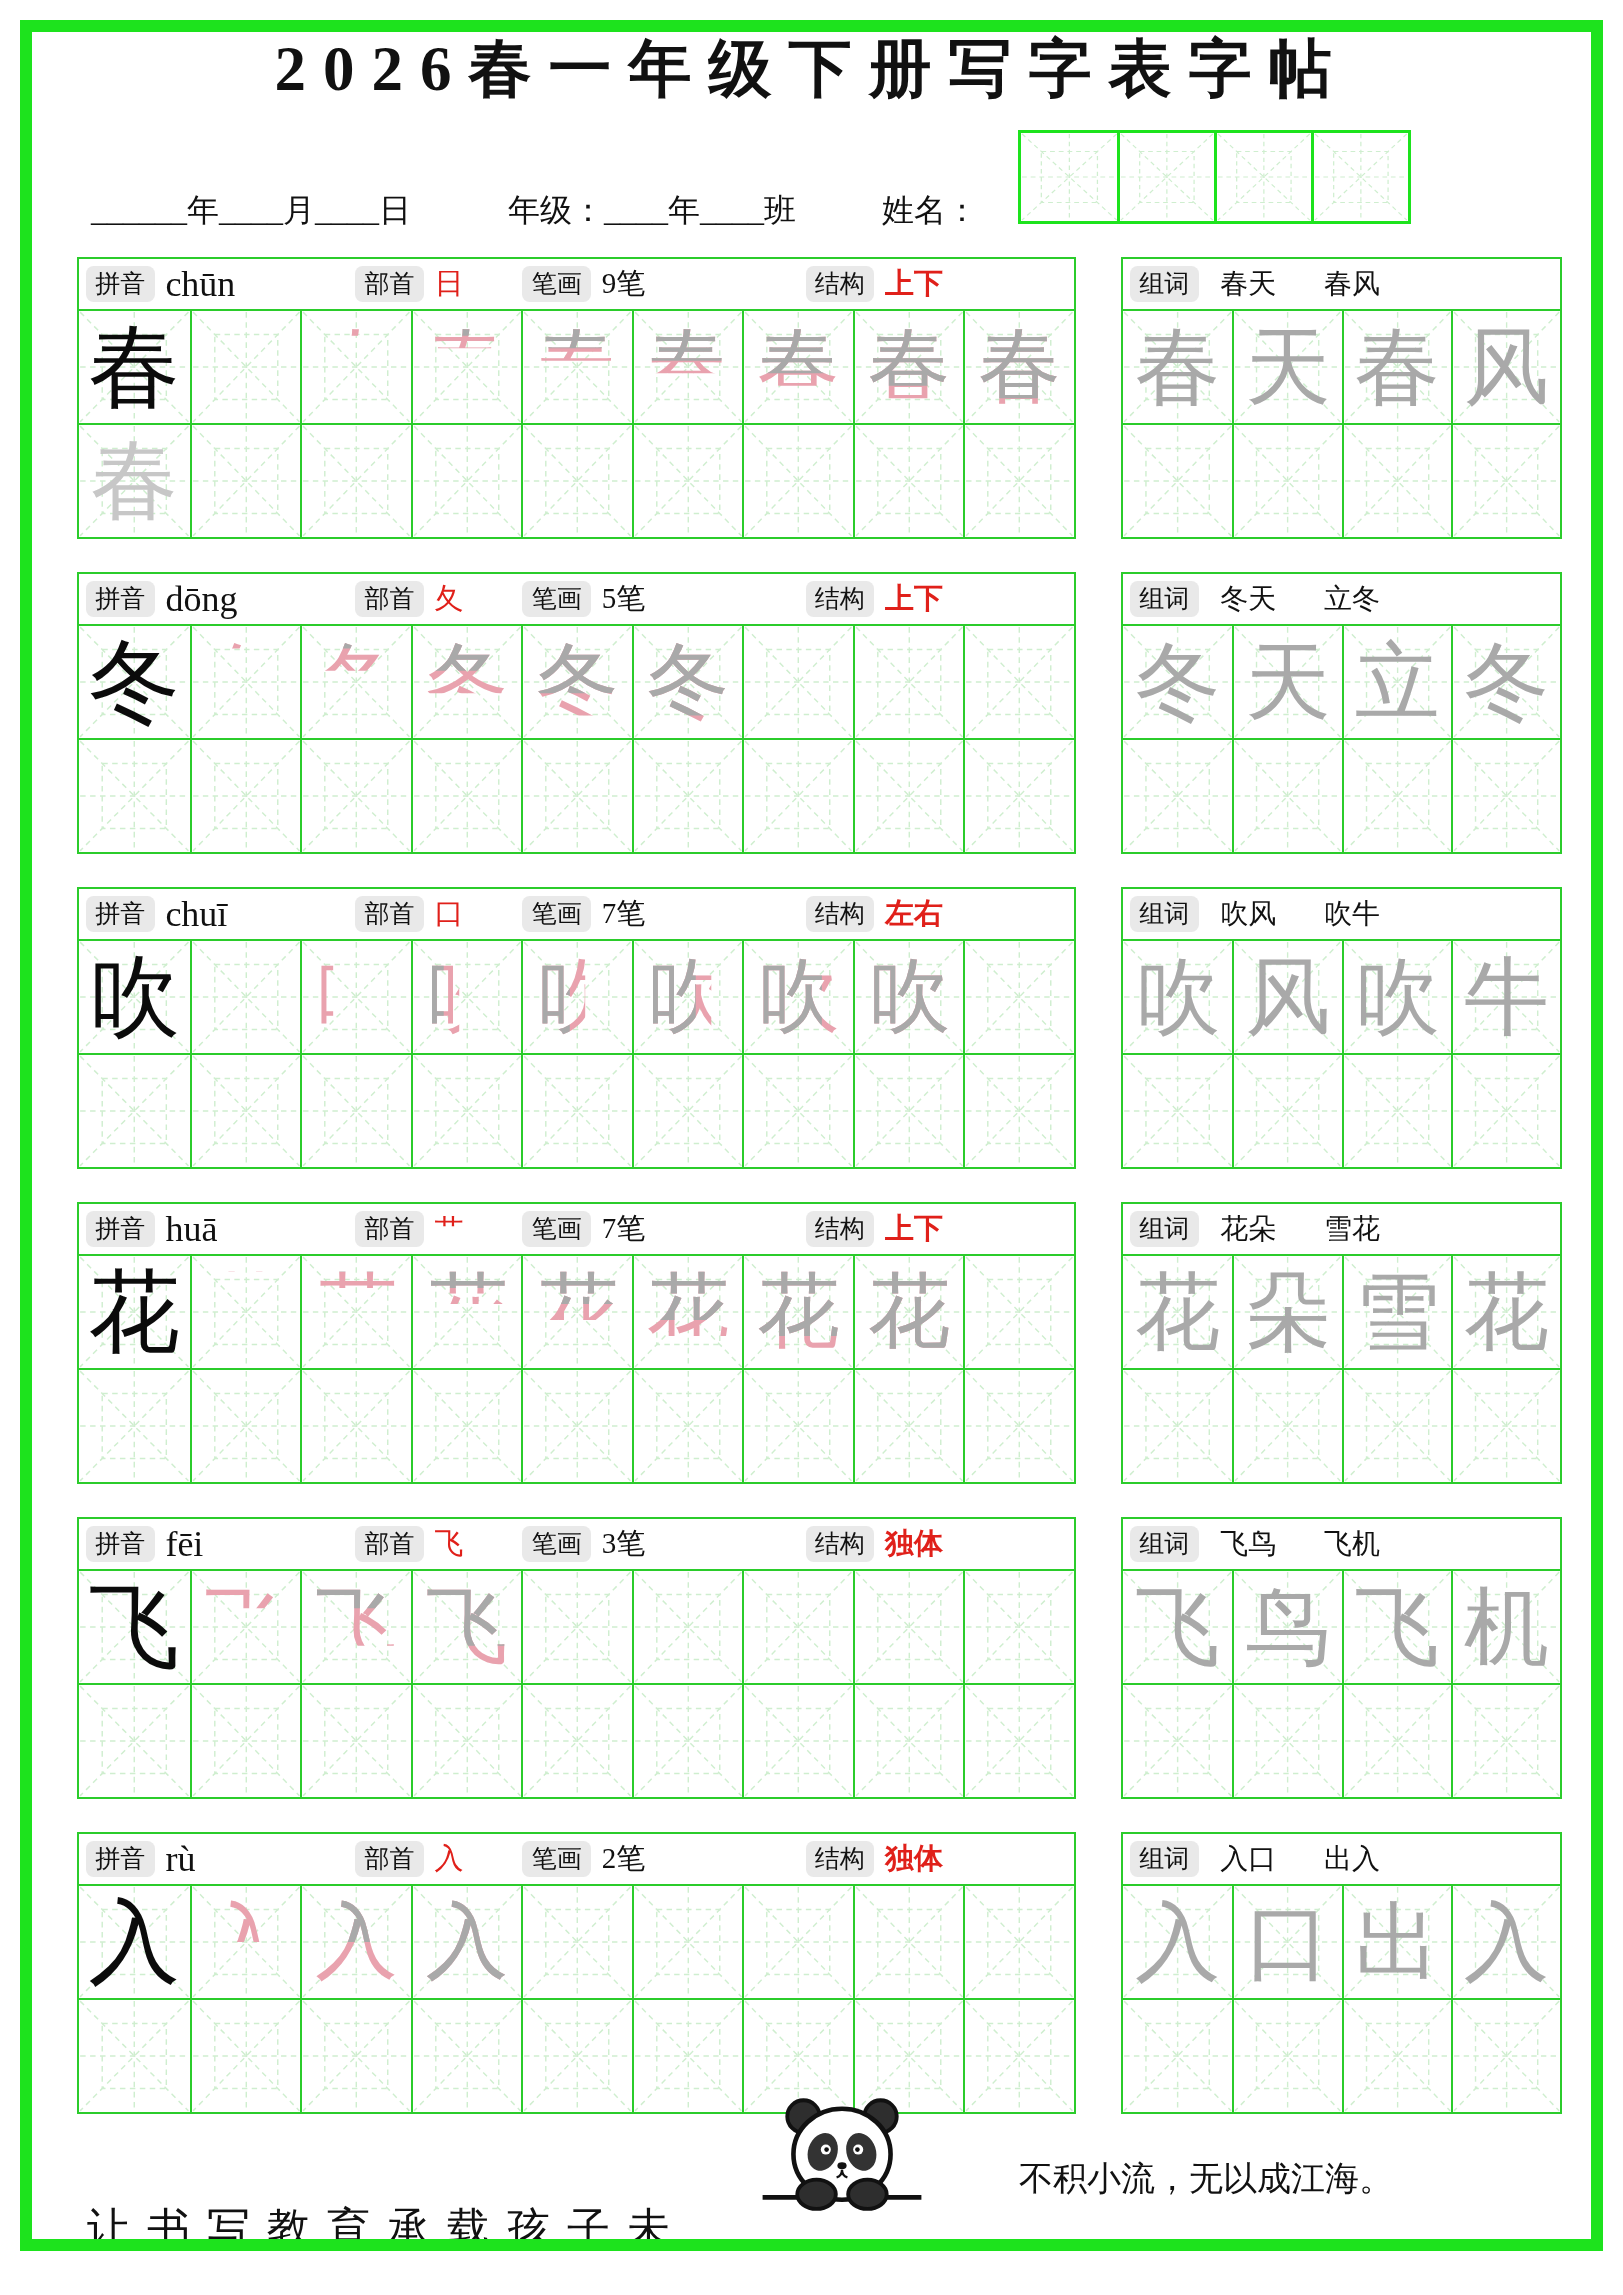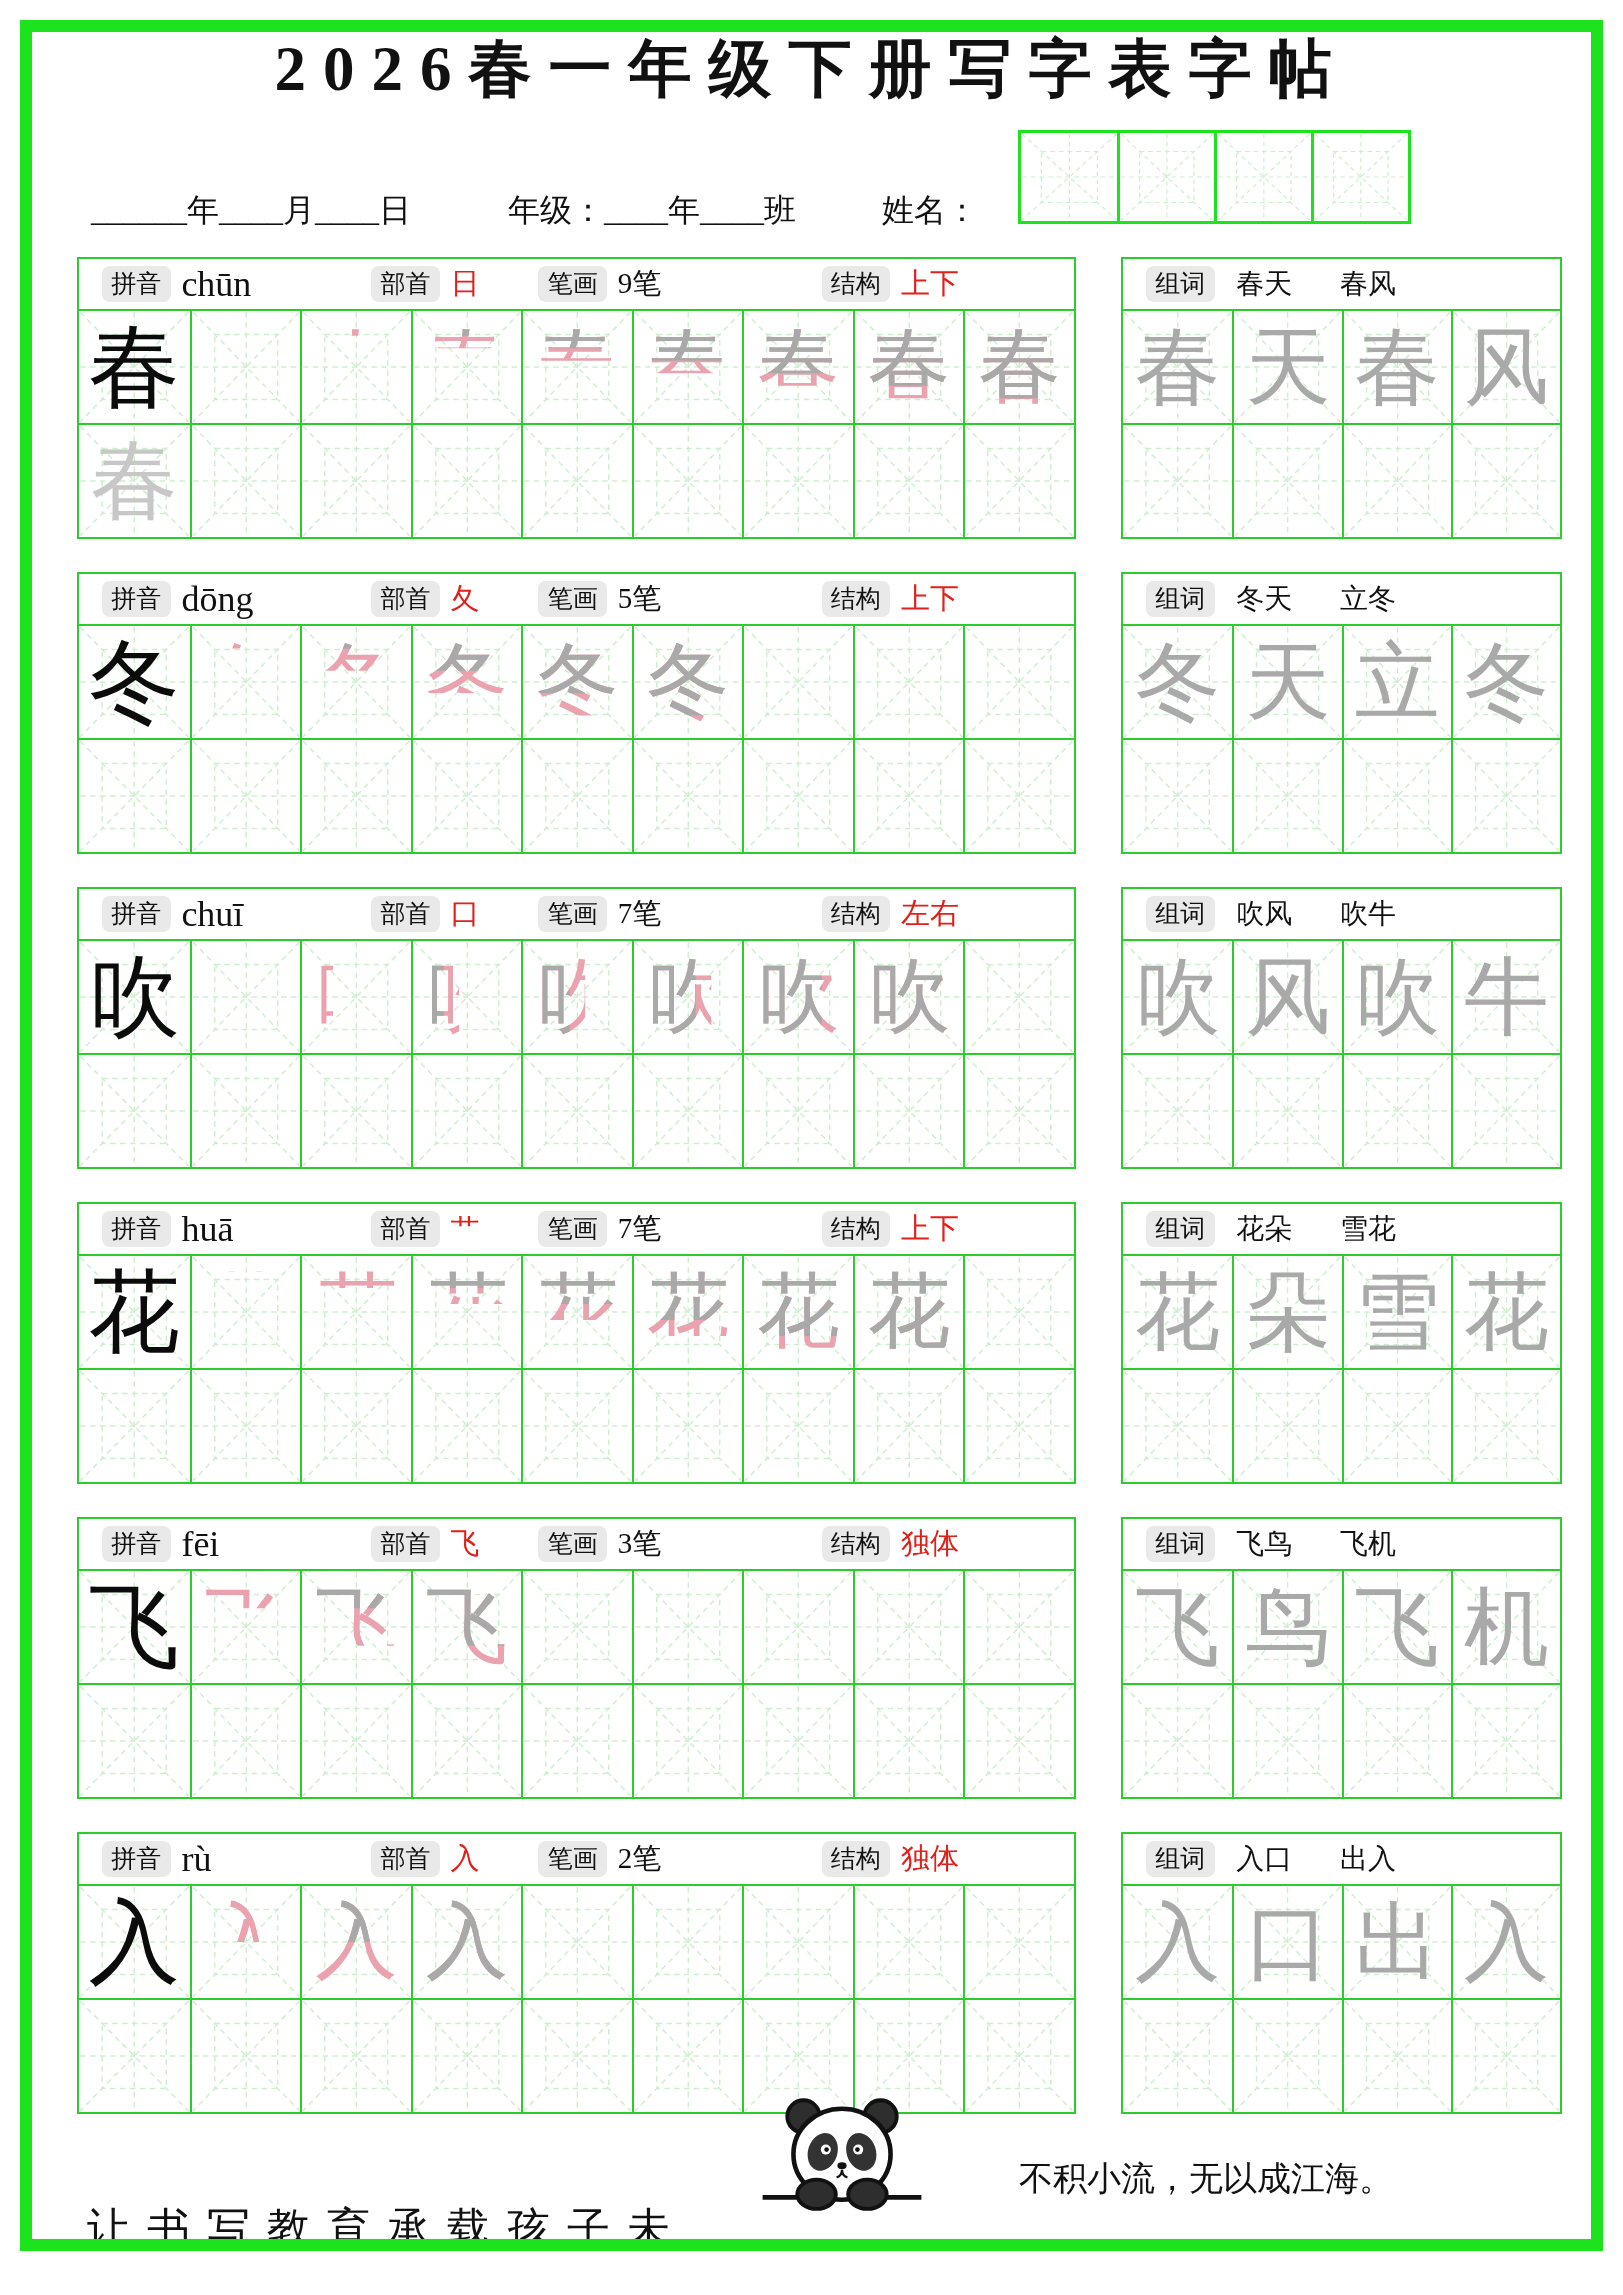--- a/index.html
+++ b/index.html
@@ -26,27 +26,27 @@
              box-sizing:border-box;display:grid;grid-template-columns:repeat(4,1fr);background:#fff;}
   .name-grid .cell{border-left:3.1px solid var(--frame-green);}
   .name-grid .cell:first-child{border-left:none;}
   .cell{position:relative;overflow:hidden;}
   .pat{position:absolute;inset:0;width:100%;height:100%;}
   #sections{position:absolute;left:77px;top:257px;}
   .section{display:flex;margin-bottom:33px;}
   .block{border:2.3px solid var(--grid-green);box-sizing:border-box;}
   .left{width:999px;}
   .right{width:441px;margin-left:45px;}
-  .hdr{height:50px;display:flex;align-items:center;padding:0 23px;column-gap:10.8px;
+  .hdr{height:50px;display:flex;align-items:center;padding:0 7px;column-gap:10.8px;
        border-bottom:2.3px solid var(--grid-green);}
   .lab{background:#e9e9e9;border-radius:7.7px;padding:4.6px 9.3px;font-size:25px;line-height:1.05;flex:none;}
   .pinyin{font-family:Liberation Serif, serif;font-size:36px;width:179px;flex:none;}
   .vrad{width:77px;font-size:29px;flex:none;}
   .vstk{width:193px;font-size:29px;flex:none;}
-  .vstr{font-size:29px;flex:none;}
+  .vstr{font-size:29px;flex:none;font-weight:bold;}
   .red{color:var(--red);}
   .word{font-size:28px;margin-left:10.8px;flex:none;}
   .word + .word{margin-left:37px;}
   .grow{display:grid;grid-template-columns:repeat(9,1fr);height:112px;}
   .grow.second{border-top:2.3px solid var(--grid-green);}
   .right .grow{grid-template-columns:repeat(4,1fr);}
   .grow .cell{border-left:2.3px solid var(--grid-green);}
   .grow .cell:first-child{border-left:none;}
   .glyph{position:absolute;inset:0;display:flex;align-items:center;justify-content:center;
          font-family:"Liberation Serif","DejaVu Serif",serif;}

